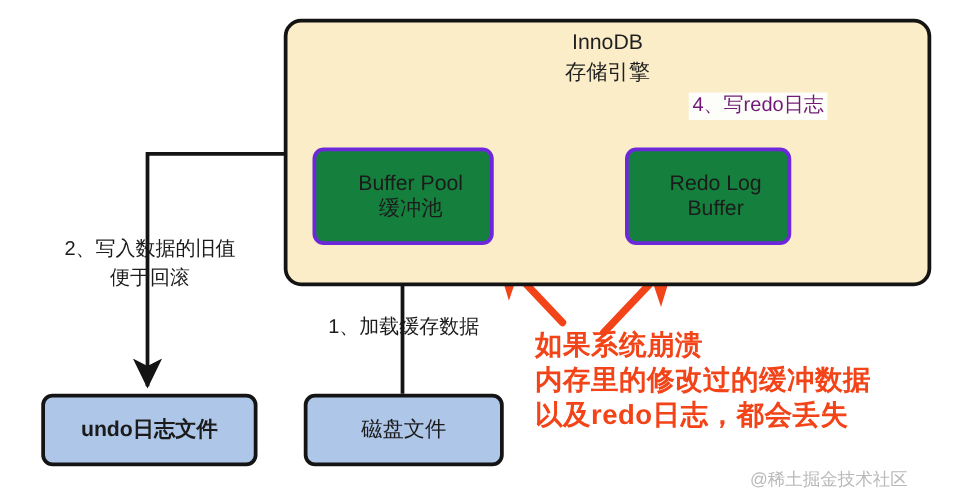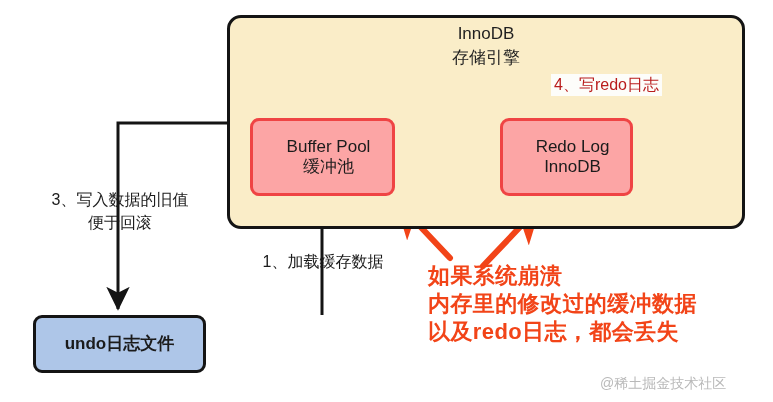--- a/index.html
+++ b/index.html
@@ -37,22 +37,22 @@
     left:227px;top:22px;width:518px;
     text-align:center;
     font-size:17px;
     line-height:1.42;
     color:#1f1f1f;
     white-space:pre-line;
   }
 
   
   .teal{
-    background:#fca5a5;
-    border:3px solid #ef4444;
+    background:#15803d;
+    border:3px solid #6d28d9;
     border-radius:9px;
     font-size:17px;
     white-space:pre-line;
     padding-left:12px;
   }
   #buffer-pool-box{left:250px;top:118px;width:145px;height:78px;}
   #redo-log-buffer-box{left:500px;top:118px;width:133px;height:78px;}
 
   
   .blue{
@@ -61,21 +61,21 @@
     border-radius:9px;
     font-size:17px;
   }
   #undo-file-box{left:33px;top:315px;width:173px;height:58px;font-weight:bold;}
   #disk-file-box{left:243px;top:315px;width:160px;height:58px;}
 
   
   .wlabel{
     position:absolute;
     background:#fdfdfa;
-    color:#b91c1c;
+    color:#701a75;
     font-size:16px;
     padding:1px 3px;
     white-space:nowrap;
     line-height:1.25;
   }
   #label-step3{left:352px;top:110px;}
   #label-step4{left:551px;top:74px;}
 
   
   .plabel{
@@ -144,31 +144,34 @@
   <div id="innodb-title">InnoDB
 存储引擎</div>
 
   <div id="buffer-pool-box" class="box teal">
     <span>Buffer Pool
 缓冲池</span>
   </div>
 
   <div id="redo-log-buffer-box" class="box teal">
     <span>Redo Log
-InnoDB</span>
+Buffer</span>
   </div>
 
   <div id="undo-file-box" class="box blue">
     <span>undo日志文件</span>
   </div>
 
+  <div id="disk-file-box" class="box blue">
+    <span>磁盘文件</span>
+  </div>
 
   <div id="label-step1" class="plabel">1、加载缓存数据</div>
 
-  <div id="label-step2" class="plabel">3、写入数据的旧值
+  <div id="label-step2" class="plabel">2、写入数据的旧值
 便于回滚</div>
 
 
   <div id="label-step4" class="wlabel">4、写redo日志</div>
 
   <div id="crash-warning">如果系统崩溃
 内存里的修改过的缓冲数据
 以及redo日志，都会丢失</div>
 
   <div id="watermark">@稀土掘金技术社区</div>

